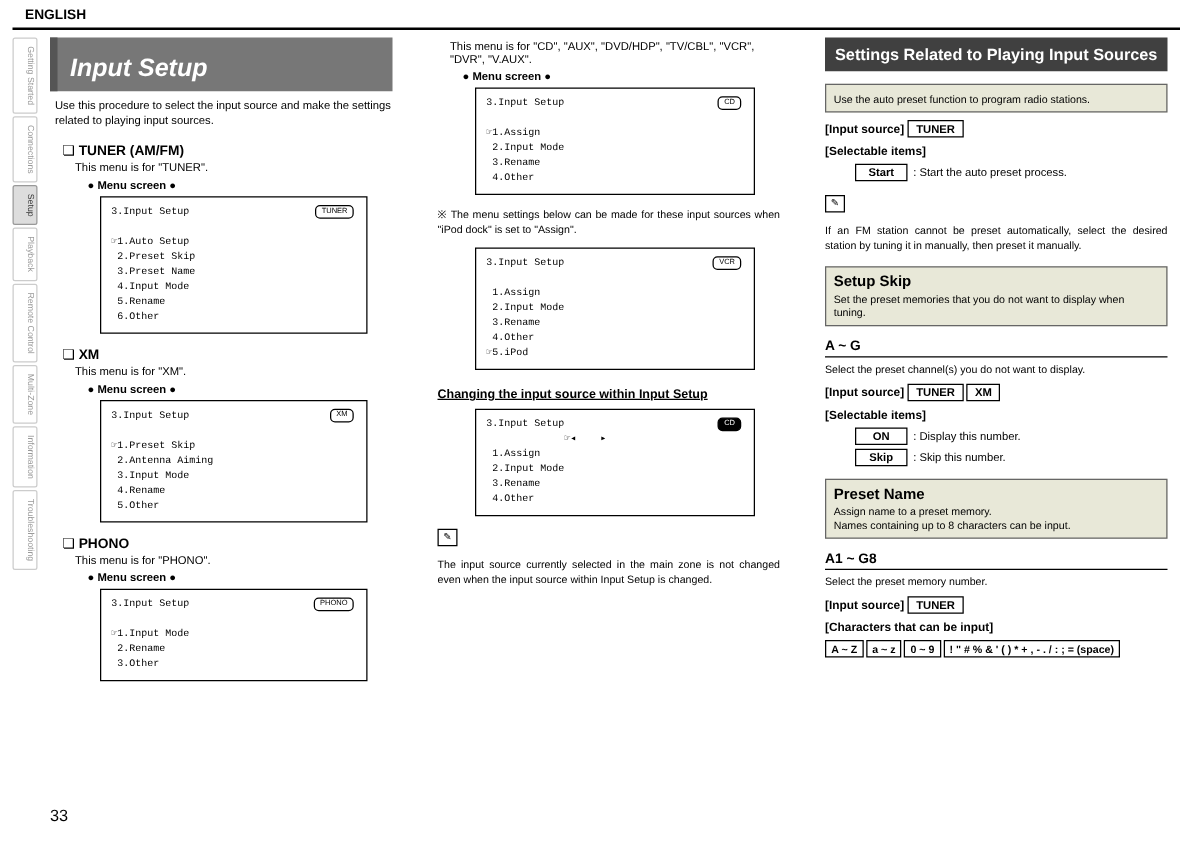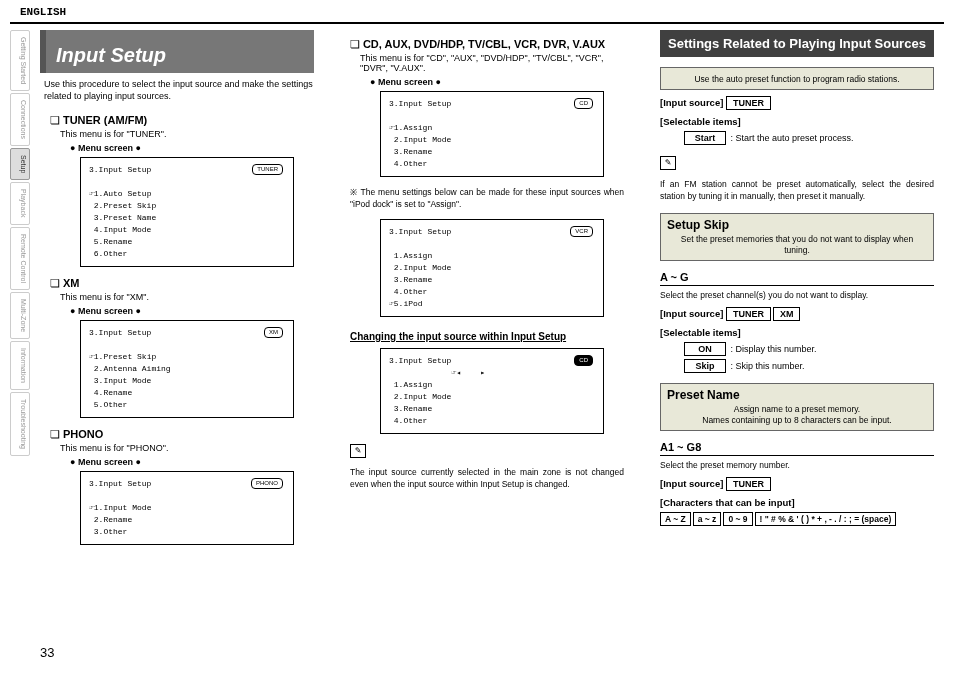--- a/index.html
+++ b/index.html
@@ -18,21 +18,20 @@
     top: 6px;
     left: 10px;
     right: 10px;
     height: 16px;
     border-bottom: 2px solid #000;
   }
   .topbar .lang {
     font-weight: bold;
     font-size: 11px;
     padding-left: 10px;
-    font-family: Liberation Mono, monospace;
   }
   .side-tabs {
     position: absolute;
     top: 30px;
     left: 10px;
     width: 20px;
     display: flex;
     flex-direction: column;
     gap: 2px;
   }
@@ -174,21 +173,20 @@
     margin-top: 10px;
   }
   .box-header .bh-title {
     font-weight: bold;
     font-size: 12px;
   }
   .box-header .bh-desc {
     font-size: 8.5px;
     margin-top: 2px;
     line-height: 1.3;
-    text-align: center;
   }
   .kv {
     font-size: 9.5px;
     margin: 6px 0 4px 0;
   }
   .kv b {
     font-weight: bold;
   }
   .pill {
     display: inline-block;
@@ -283,21 +281,20 @@
     <div class="sub">This menu is for "PHONO".</div>
     <div class="menu-label">Menu screen</div>
     <div class="screen"><span class="badge">PHONO</span><span>3.Input Setup
 
 ☞1.Input Mode
  2.Rename
  3.Other</span></div>
   </div>
 
   <div class="col">
-    <div class="sect-h" style="margin-left:0">CD, AUX, DVD/HDP, TV/CBL, VCR, DVR, V.AUX</div>
     <div class="sub" style="margin-left:10px">This menu is for "CD", "AUX", "DVD/HDP", "TV/CBL", "VCR", "DVR", "V.AUX".</div>
     <div class="menu-label" style="margin-left:20px">Menu screen</div>
     <div class="screen" style="margin-left:30px"><span class="badge">CD</span><span>3.Input Setup
 
 ☞1.Assign
  2.Input Mode
  3.Rename
  4.Other</span></div>
 
     <div class="note asterisk-note">The menu settings below can be made for these input sources when "iPod dock" is set to "Assign".</div>

